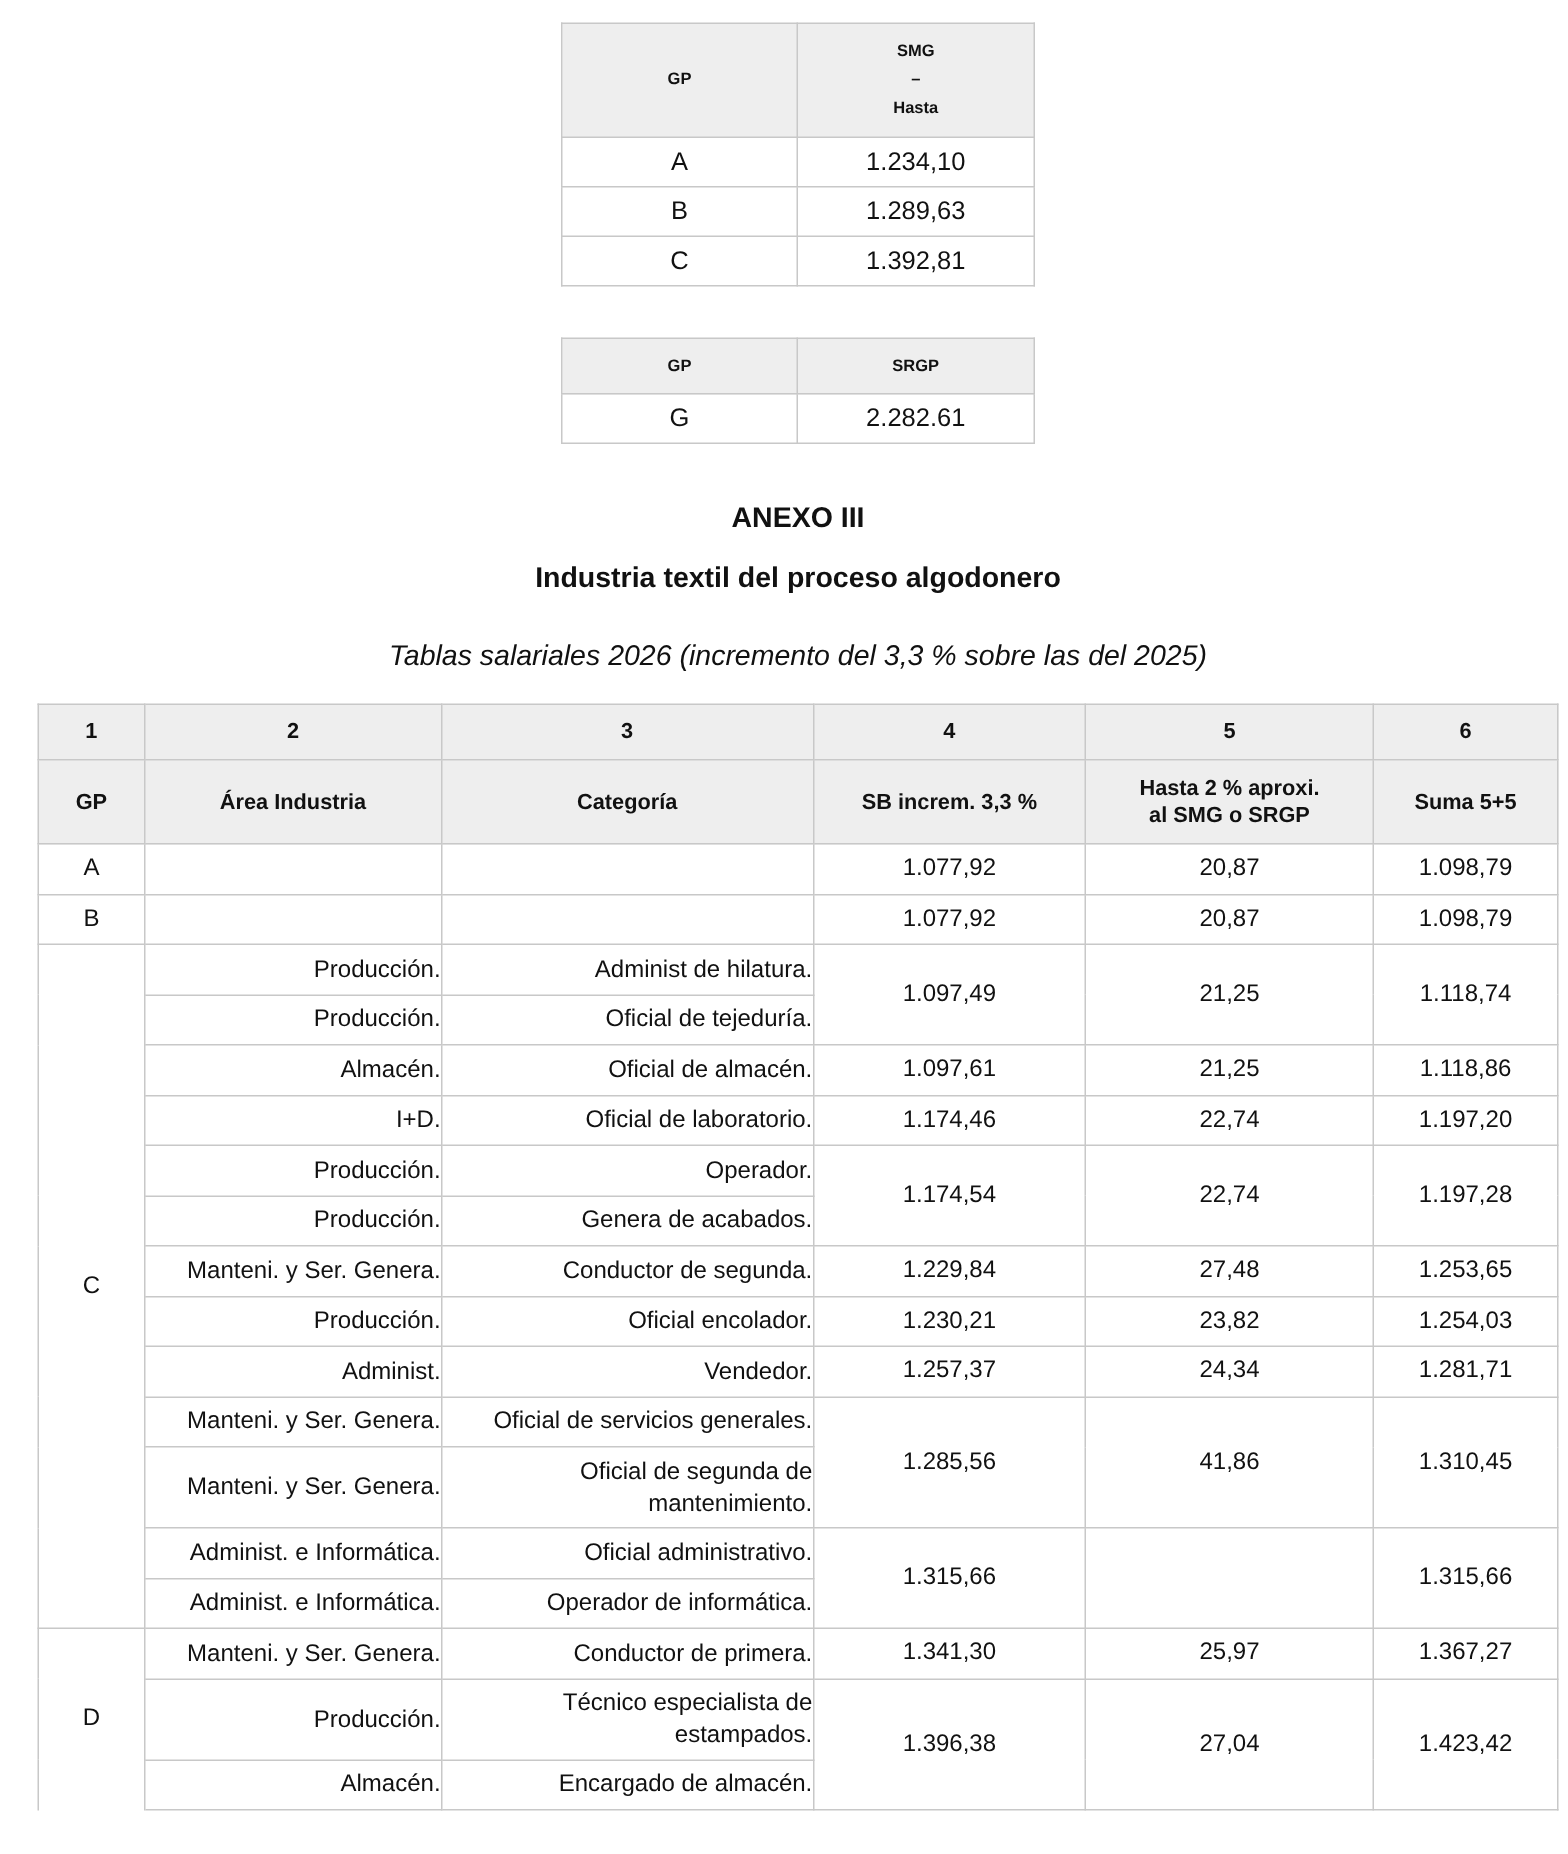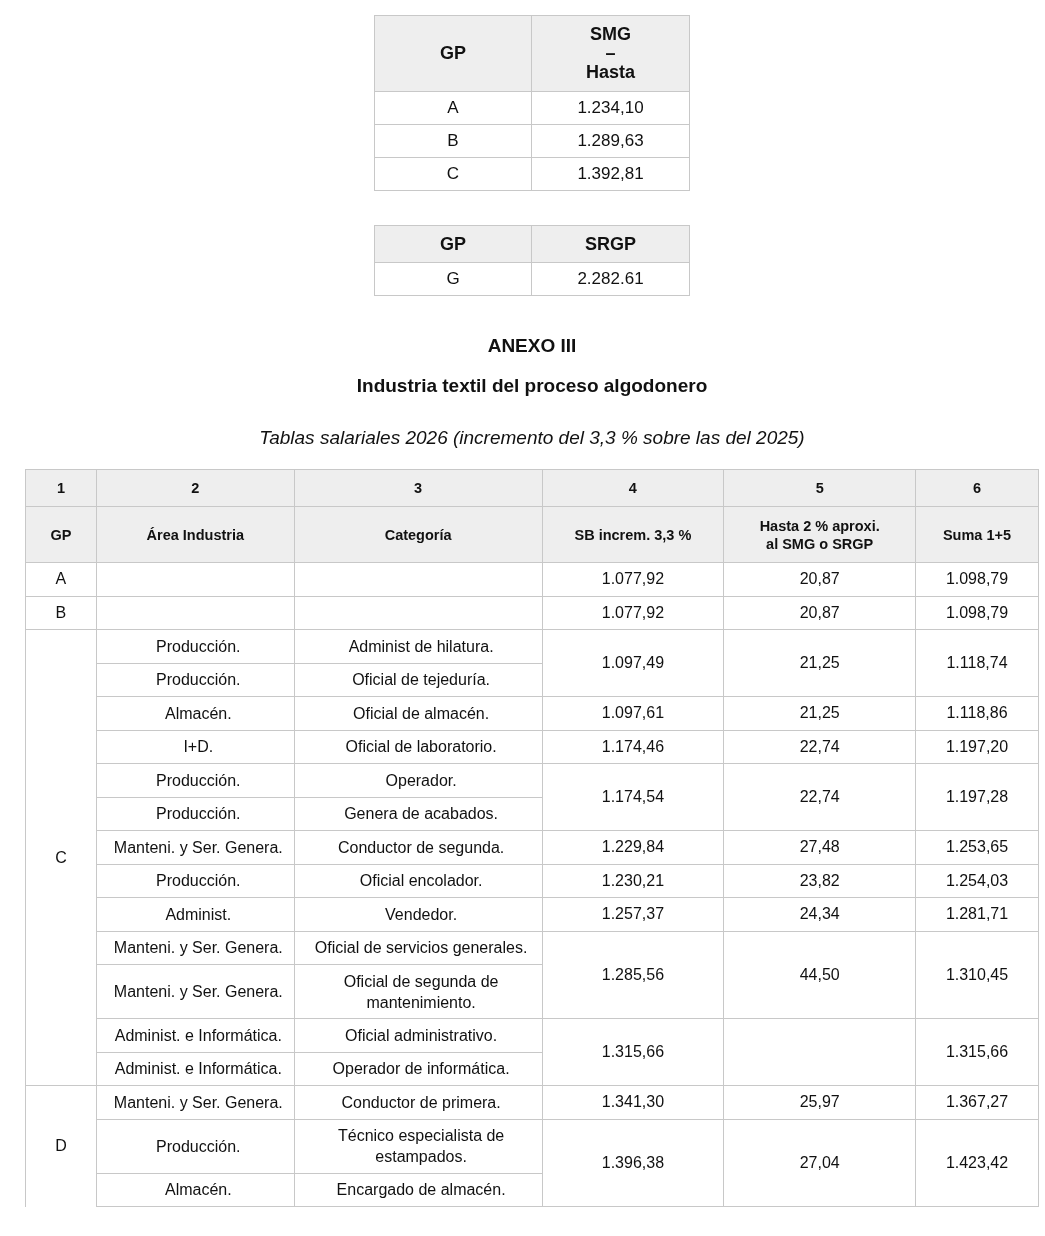--- a/index.html
+++ b/index.html
@@ -4,39 +4,39 @@
 <style>
   html, body { margin: 0; padding: 0; background: #ffffff; }
   body { width: 1045px; height: 1236px; position: relative; overflow: hidden;
          font-family: "Liberation Sans", sans-serif; color: #111; }
   table { border-collapse: collapse; position: absolute; }
   td, th { border: 1px solid #c8c8c8; text-align: center; vertical-align: middle; padding: 0; }
   th { background: #eeeeee; font-weight: bold; }
 
   
   .small { left: 374px; width: 316px; font-size: 17px; }
-  .small th { font-size: 18px; text-align: center; }
+  .small th { font-size: 11px; text-align: center; }
   .small td { height: 32px; }
   #smg { top: 15px; }
   #smg th { height: 75px; line-height: 19px; }
   #srgp { top: 225px; }
   #srgp th { height: 36px; }
 
   .title { position: absolute; left: 0; width: 1064px; text-align: center; font-weight: bold; }
   #anexo { top: 335px; font-size: 19px; }
   #industria { top: 375px; font-size: 19px; }
   #subtitle { top: 427px; font-size: 19px; font-style: italic; font-weight: normal; }
 
   
   #main { top: 469px; left: 25px; width: 1014px; font-size: 16px; }
   #main th { font-size: 14.5px; }
   #main .numrow th { height: 36px; }
   #main .hdrrow th { height: 55px; line-height: 18px; }
   #main td { height: 32.5px; }
-  #main td.txt { text-align: center; padding-left: 6px; line-height: 21px; }
+  #main td.txt { text-align: right; padding-left: 6px; line-height: 21px; }
   #main td.tall { height: 53px; }
   #main tr.last td { border-bottom: 1px solid #c8c8c8; }
   .cut { border-bottom: none !important; }
 </style>
 </head>
 <body>
 
 <table id="smg" class="small">
   <tbody>
       <tr>
@@ -99,21 +99,21 @@
   </tr>
   <tr class="hdrrow">
     <th>GP</th>
     <th>Área Industria</th>
     <th>Categoría</th>
     <th>SB increm. 3,3 %</th>
     <th>
       <div>Hasta 2 % aproxi.</div>
       <div>al SMG o SRGP</div>
     </th>
-    <th>Suma 1+5</th>
+    <th>Suma 5+5</th>
   </tr>
 
   <tr>
     <td>A</td>
     <td class="txt"></td>
     <td class="txt"></td>
     <td>1.077,92</td>
     <td>20,87</td>
     <td>1.098,79</td>
   </tr>
@@ -182,21 +182,21 @@
     <td class="txt">Administ.</td>
     <td class="txt">Vendedor.</td>
     <td>1.257,37</td>
     <td>24,34</td>
     <td>1.281,71</td>
   </tr>
   <tr>
     <td class="txt">Manteni. y Ser. Genera.</td>
     <td class="txt">Oficial de servicios generales.</td>
     <td rowspan="2">1.285,56</td>
-    <td rowspan="2">44,50</td>
+    <td rowspan="2">41,86</td>
     <td rowspan="2">1.310,45</td>
   </tr>
   <tr>
     <td class="txt tall">Manteni. y Ser. Genera.</td>
     <td class="txt tall">Oficial de segunda de mantenimiento.</td>
   </tr>
   <tr>
     <td class="txt">Administ. e Informática.</td>
     <td class="txt">Oficial administrativo.</td>
     <td rowspan="2">1.315,66</td>

